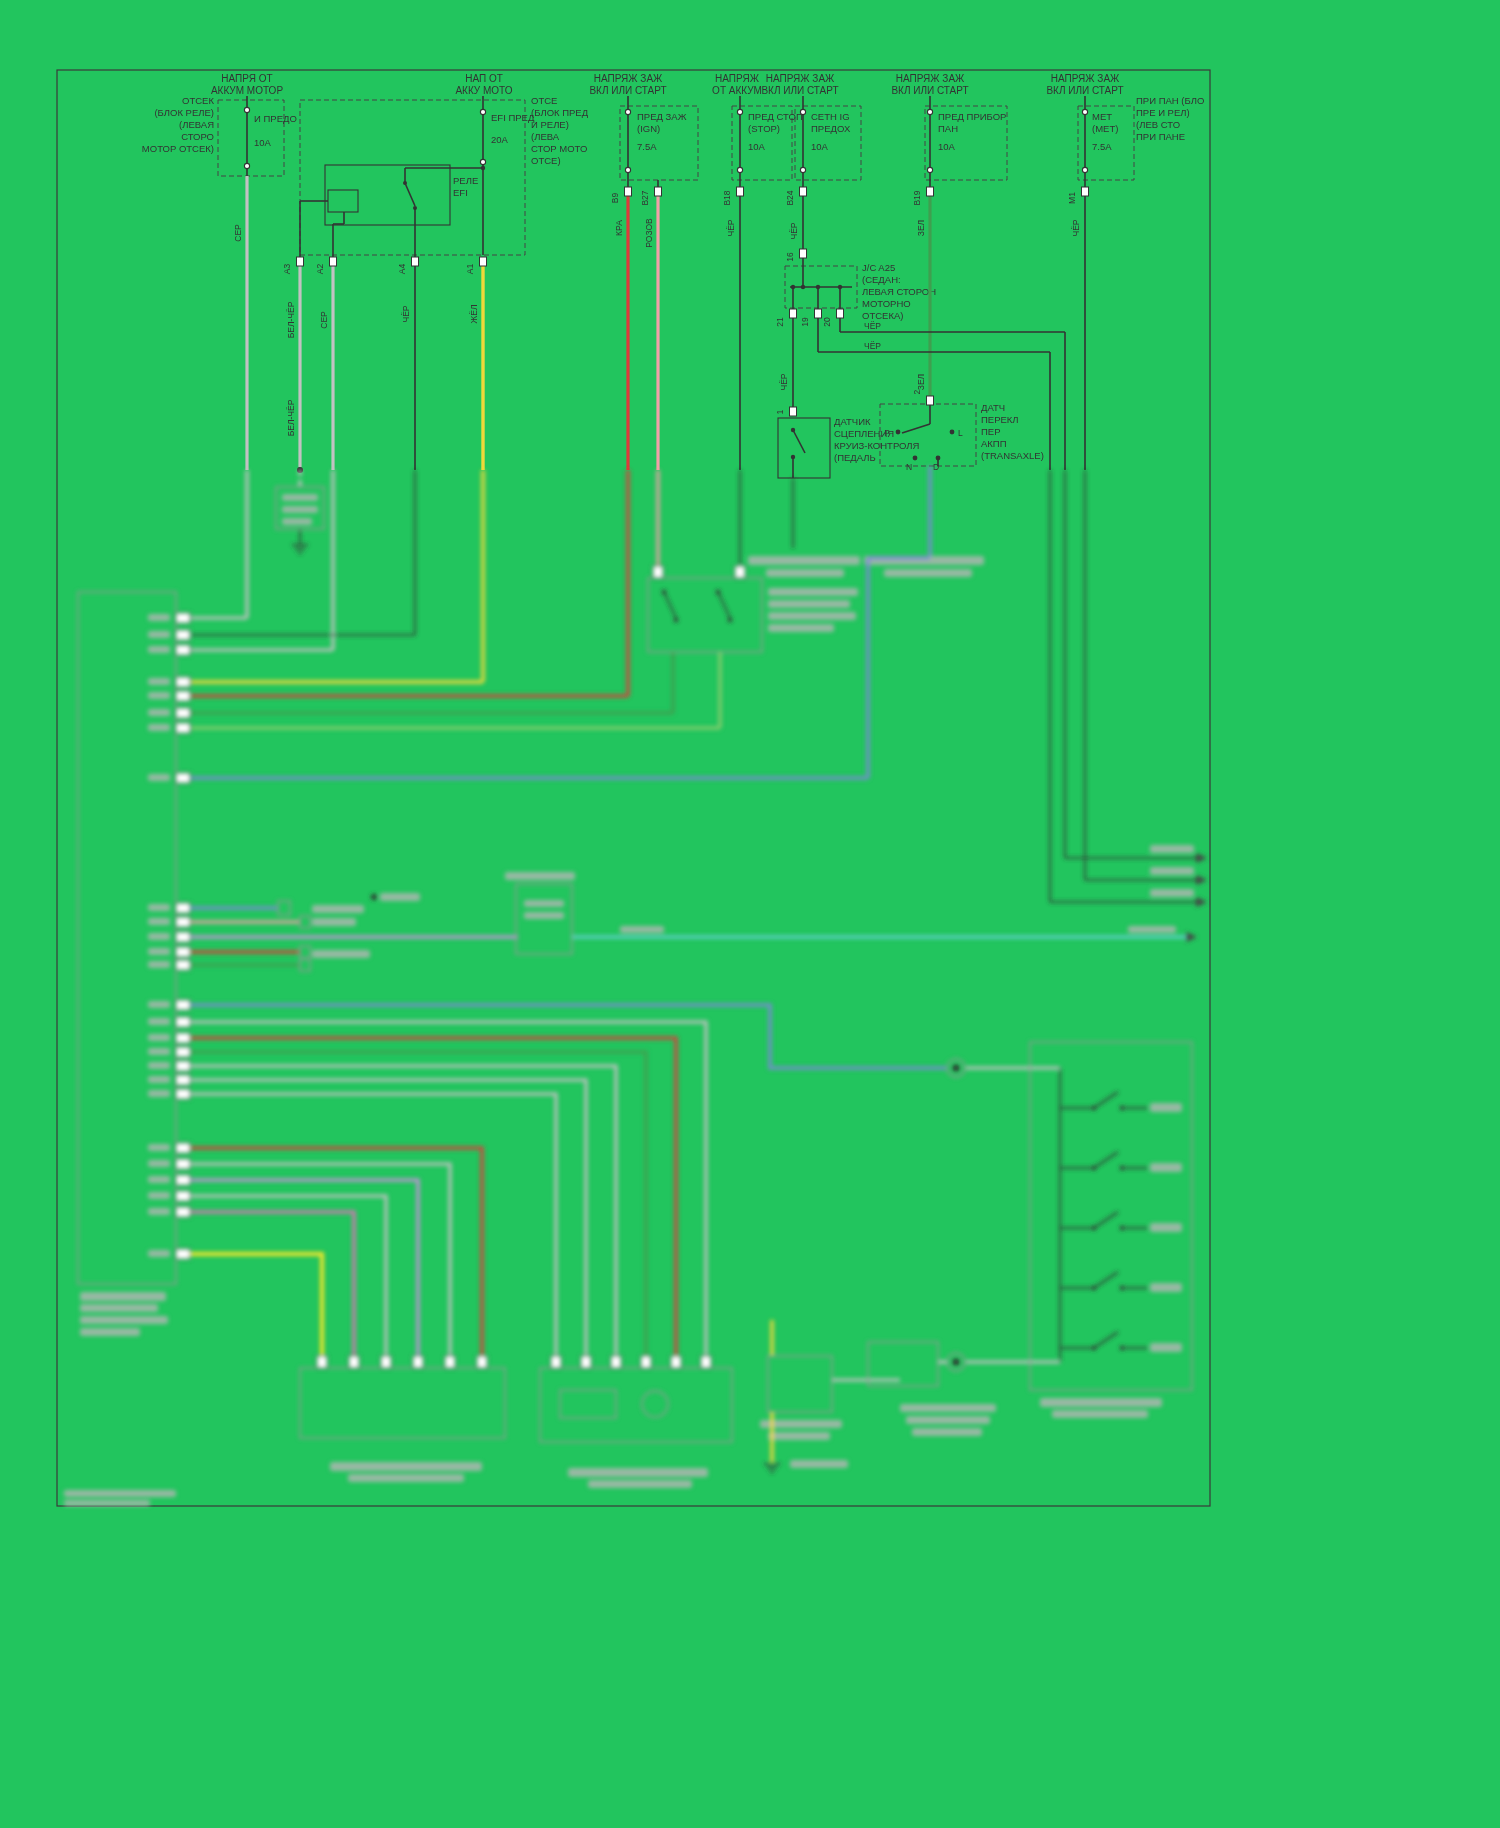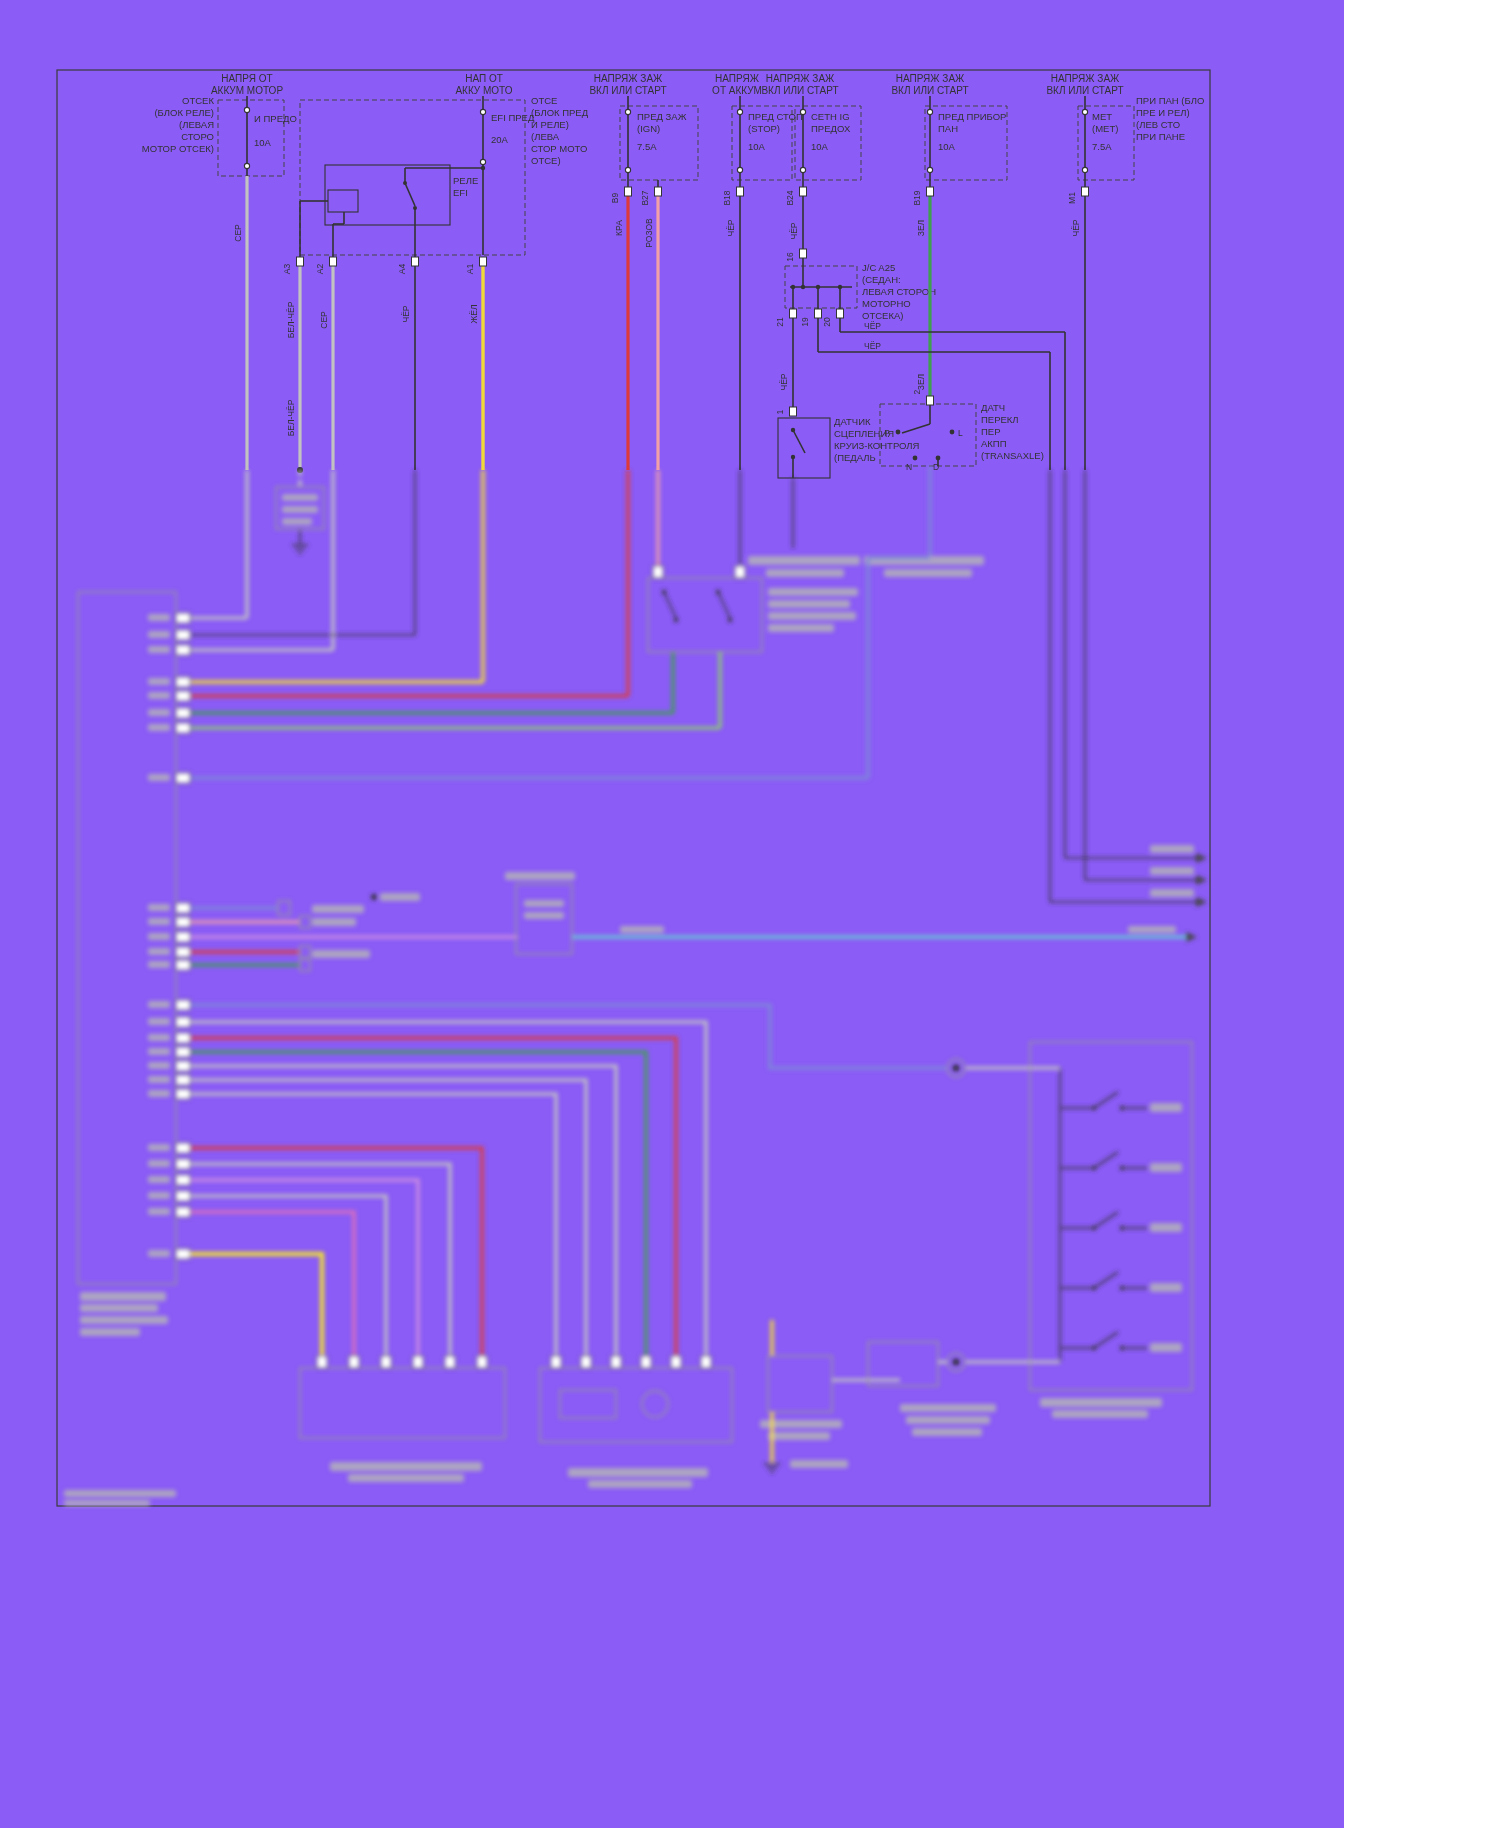--- a/index.html
+++ b/index.html
@@ -1,16 +1,16 @@
 <!DOCTYPE html>
 <html><head>
 <meta charset="utf-8">
 <style>
   html,body{margin:0;padding:0;background:#fff}
-  .stage{position:relative;width:1344px;height:1828px;background:#8b5cf6;overflow:hidden}
+  .stage{position:relative;width:1500px;height:1828px;background:#22c55e;overflow:hidden}
   svg{display:block}
   .t{font-family:"Liberation Sans",sans-serif;font-size:10px;fill:#333}
   .t9{font-size:9.5px}
   .t8{font-size:8.5px}
   .tc{text-anchor:middle}
   .te{text-anchor:end}
   .bx{fill:none;stroke:#333;stroke-width:1.1}
   .bxd{fill:none;stroke:#444;stroke-width:1;stroke-dasharray:5 3}
   .bxg{fill:none;stroke:#979797;stroke-width:1.4}
   .pin{fill:#fff;stroke:#333;stroke-width:1}

